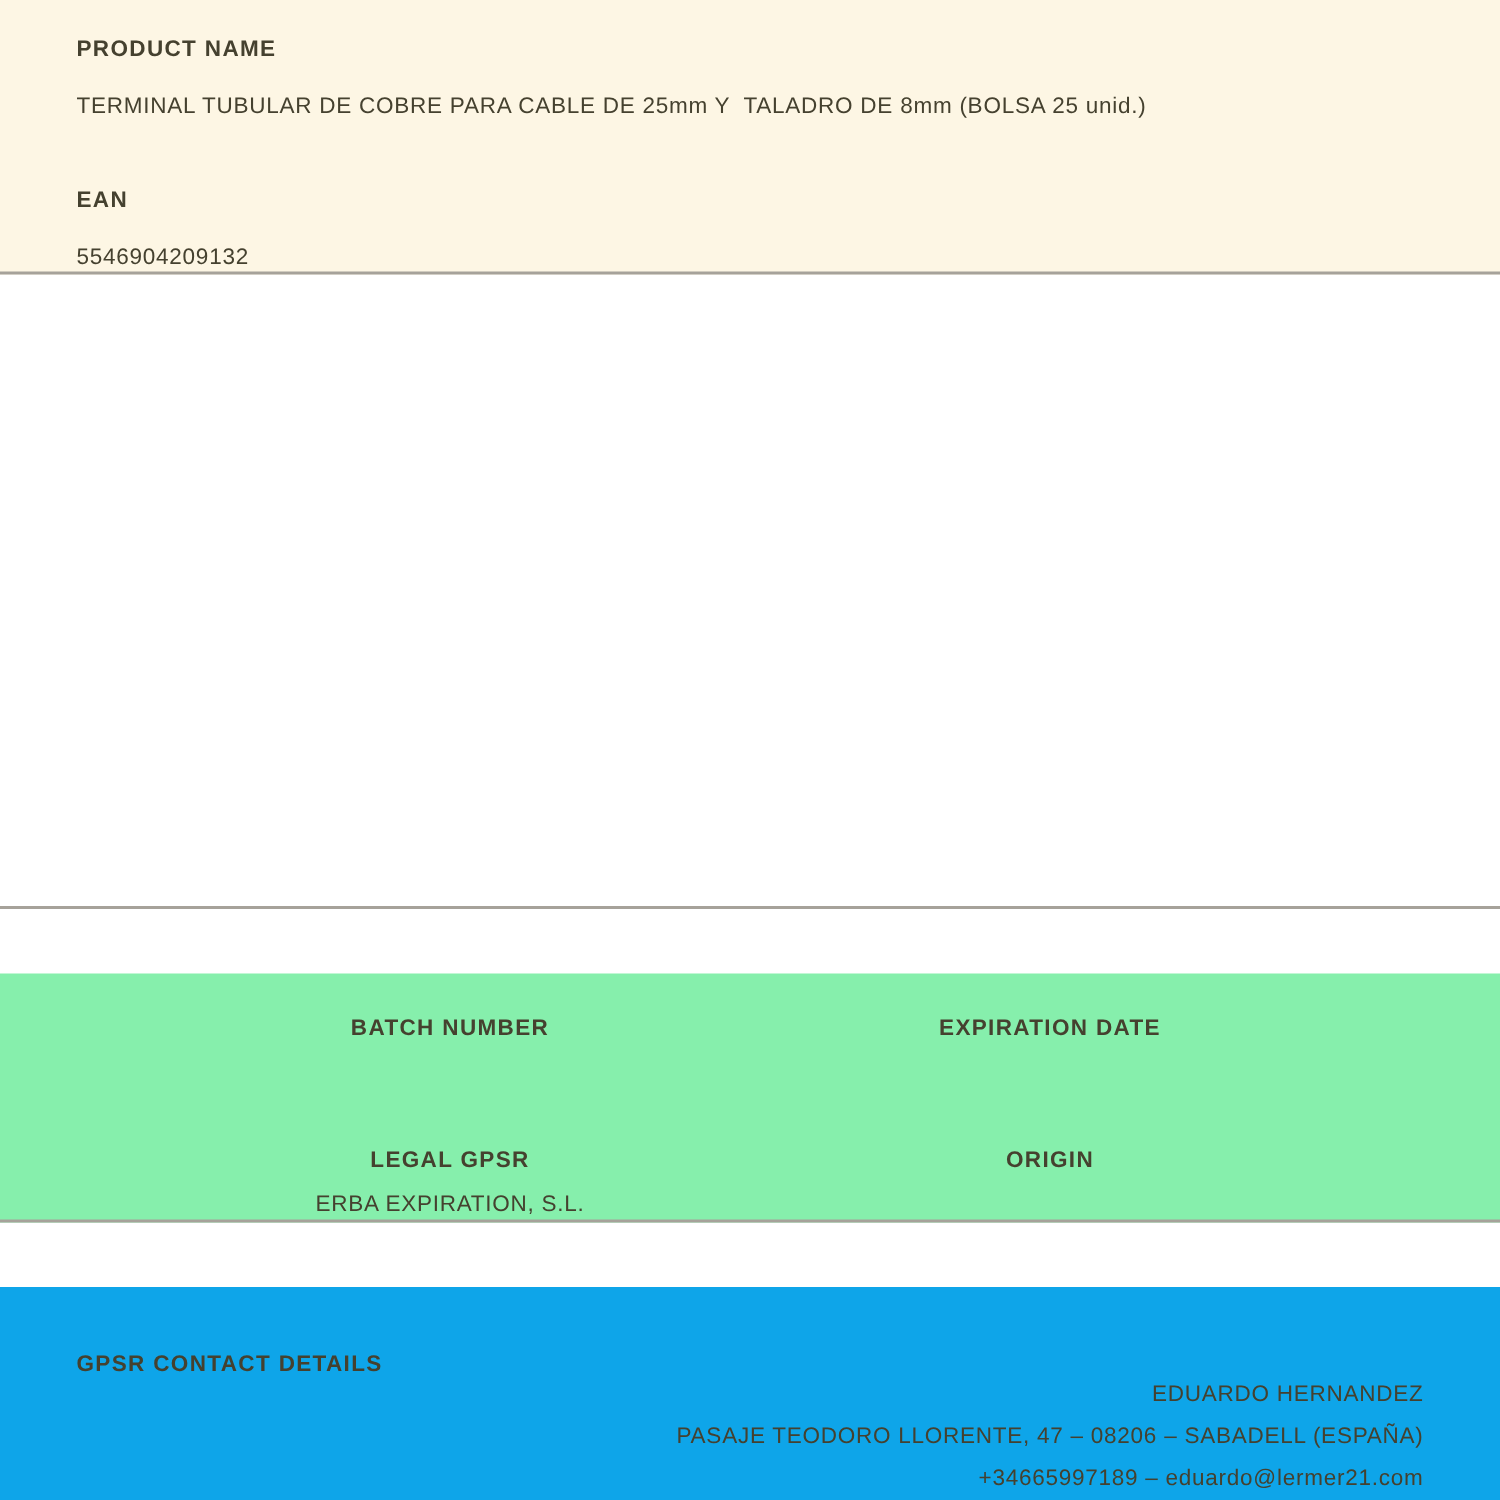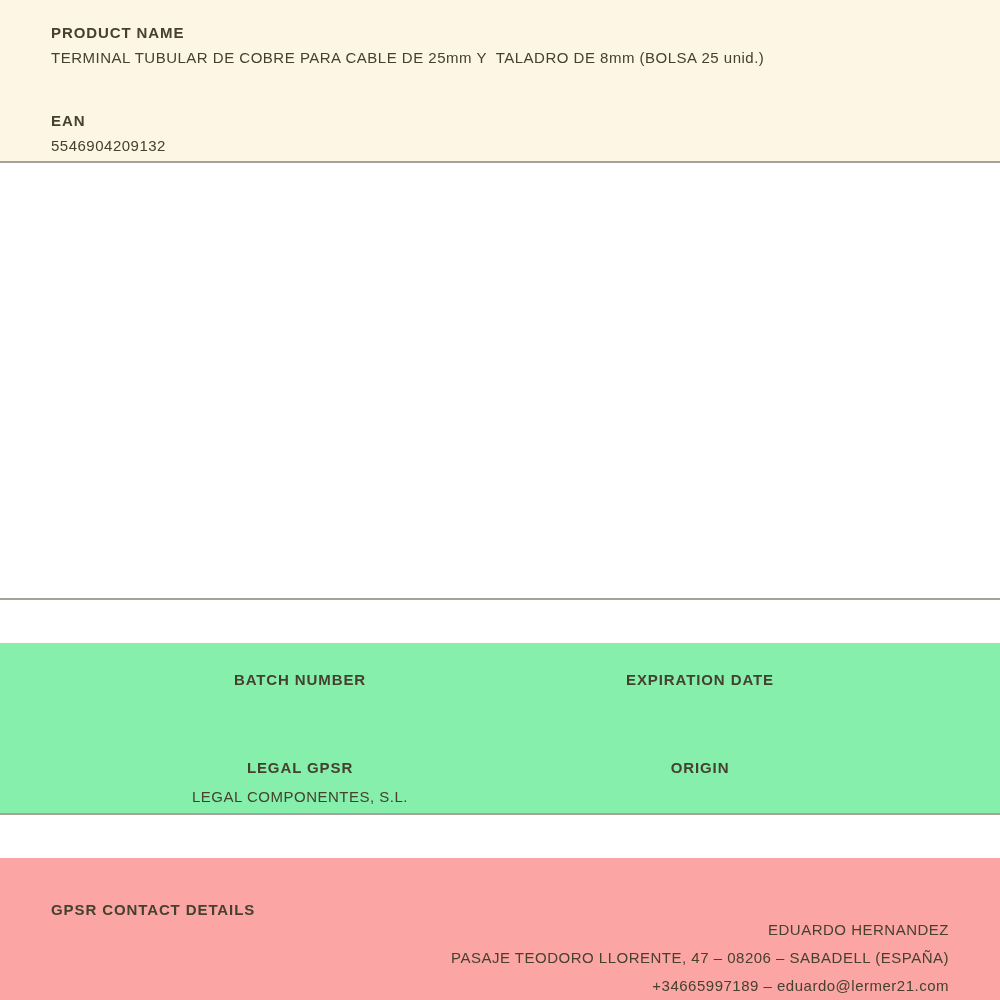--- a/index.html
+++ b/index.html
@@ -35,39 +35,39 @@
     height: 456px;
     border-bottom: 2px solid #a6a29a;
   }
   .band-details {
     background: #86efac;
     height: 194px;
     border-bottom: 2px solid #a6a29a;
     padding: 28px 100px 0 100px;
   }
   .band-contact {
-    background: #fca5a5;
+    background: #0ea5e9;
     flex: 1;
     padding: 38px 51px 0 51px;
   }
   .label {
     font-weight: 700;
     font-size: 15px;
     letter-spacing: 0.9px;
     line-height: 18px;
   }
   .value {
     font-weight: 400;
     font-size: 15px;
     letter-spacing: 0.5px;
     line-height: 18px;
     white-space: pre-wrap;
   }
   .band-product .value {
-    margin-top: 7px;
+    margin-top: 20px;
   }
   .ean-block {
     margin-top: 45px;
   }
   .details-row {
     display: flex;
     text-align: center;
   }
   .details-col {
     width: 50%;
@@ -116,21 +116,21 @@
       <div class="details-col">
         <div class="label">BATCH NUMBER</div>
       </div>
       <div class="details-col">
         <div class="label">EXPIRATION DATE</div>
       </div>
     </div>
     <div class="details-row details-row-2">
       <div class="details-col">
         <div class="label">LEGAL GPSR</div>
-        <div class="value">LEGAL COMPONENTES, S.L.</div>
+        <div class="value">ERBA EXPIRATION, S.L.</div>
       </div>
       <div class="details-col">
         <div class="label">ORIGIN</div>
       </div>
     </div>
   </div>
 
   <div class="band band-contact">
     <div class="contact-flex">
       <div class="label contact-label">GPSR CONTACT DETAILS</div>

